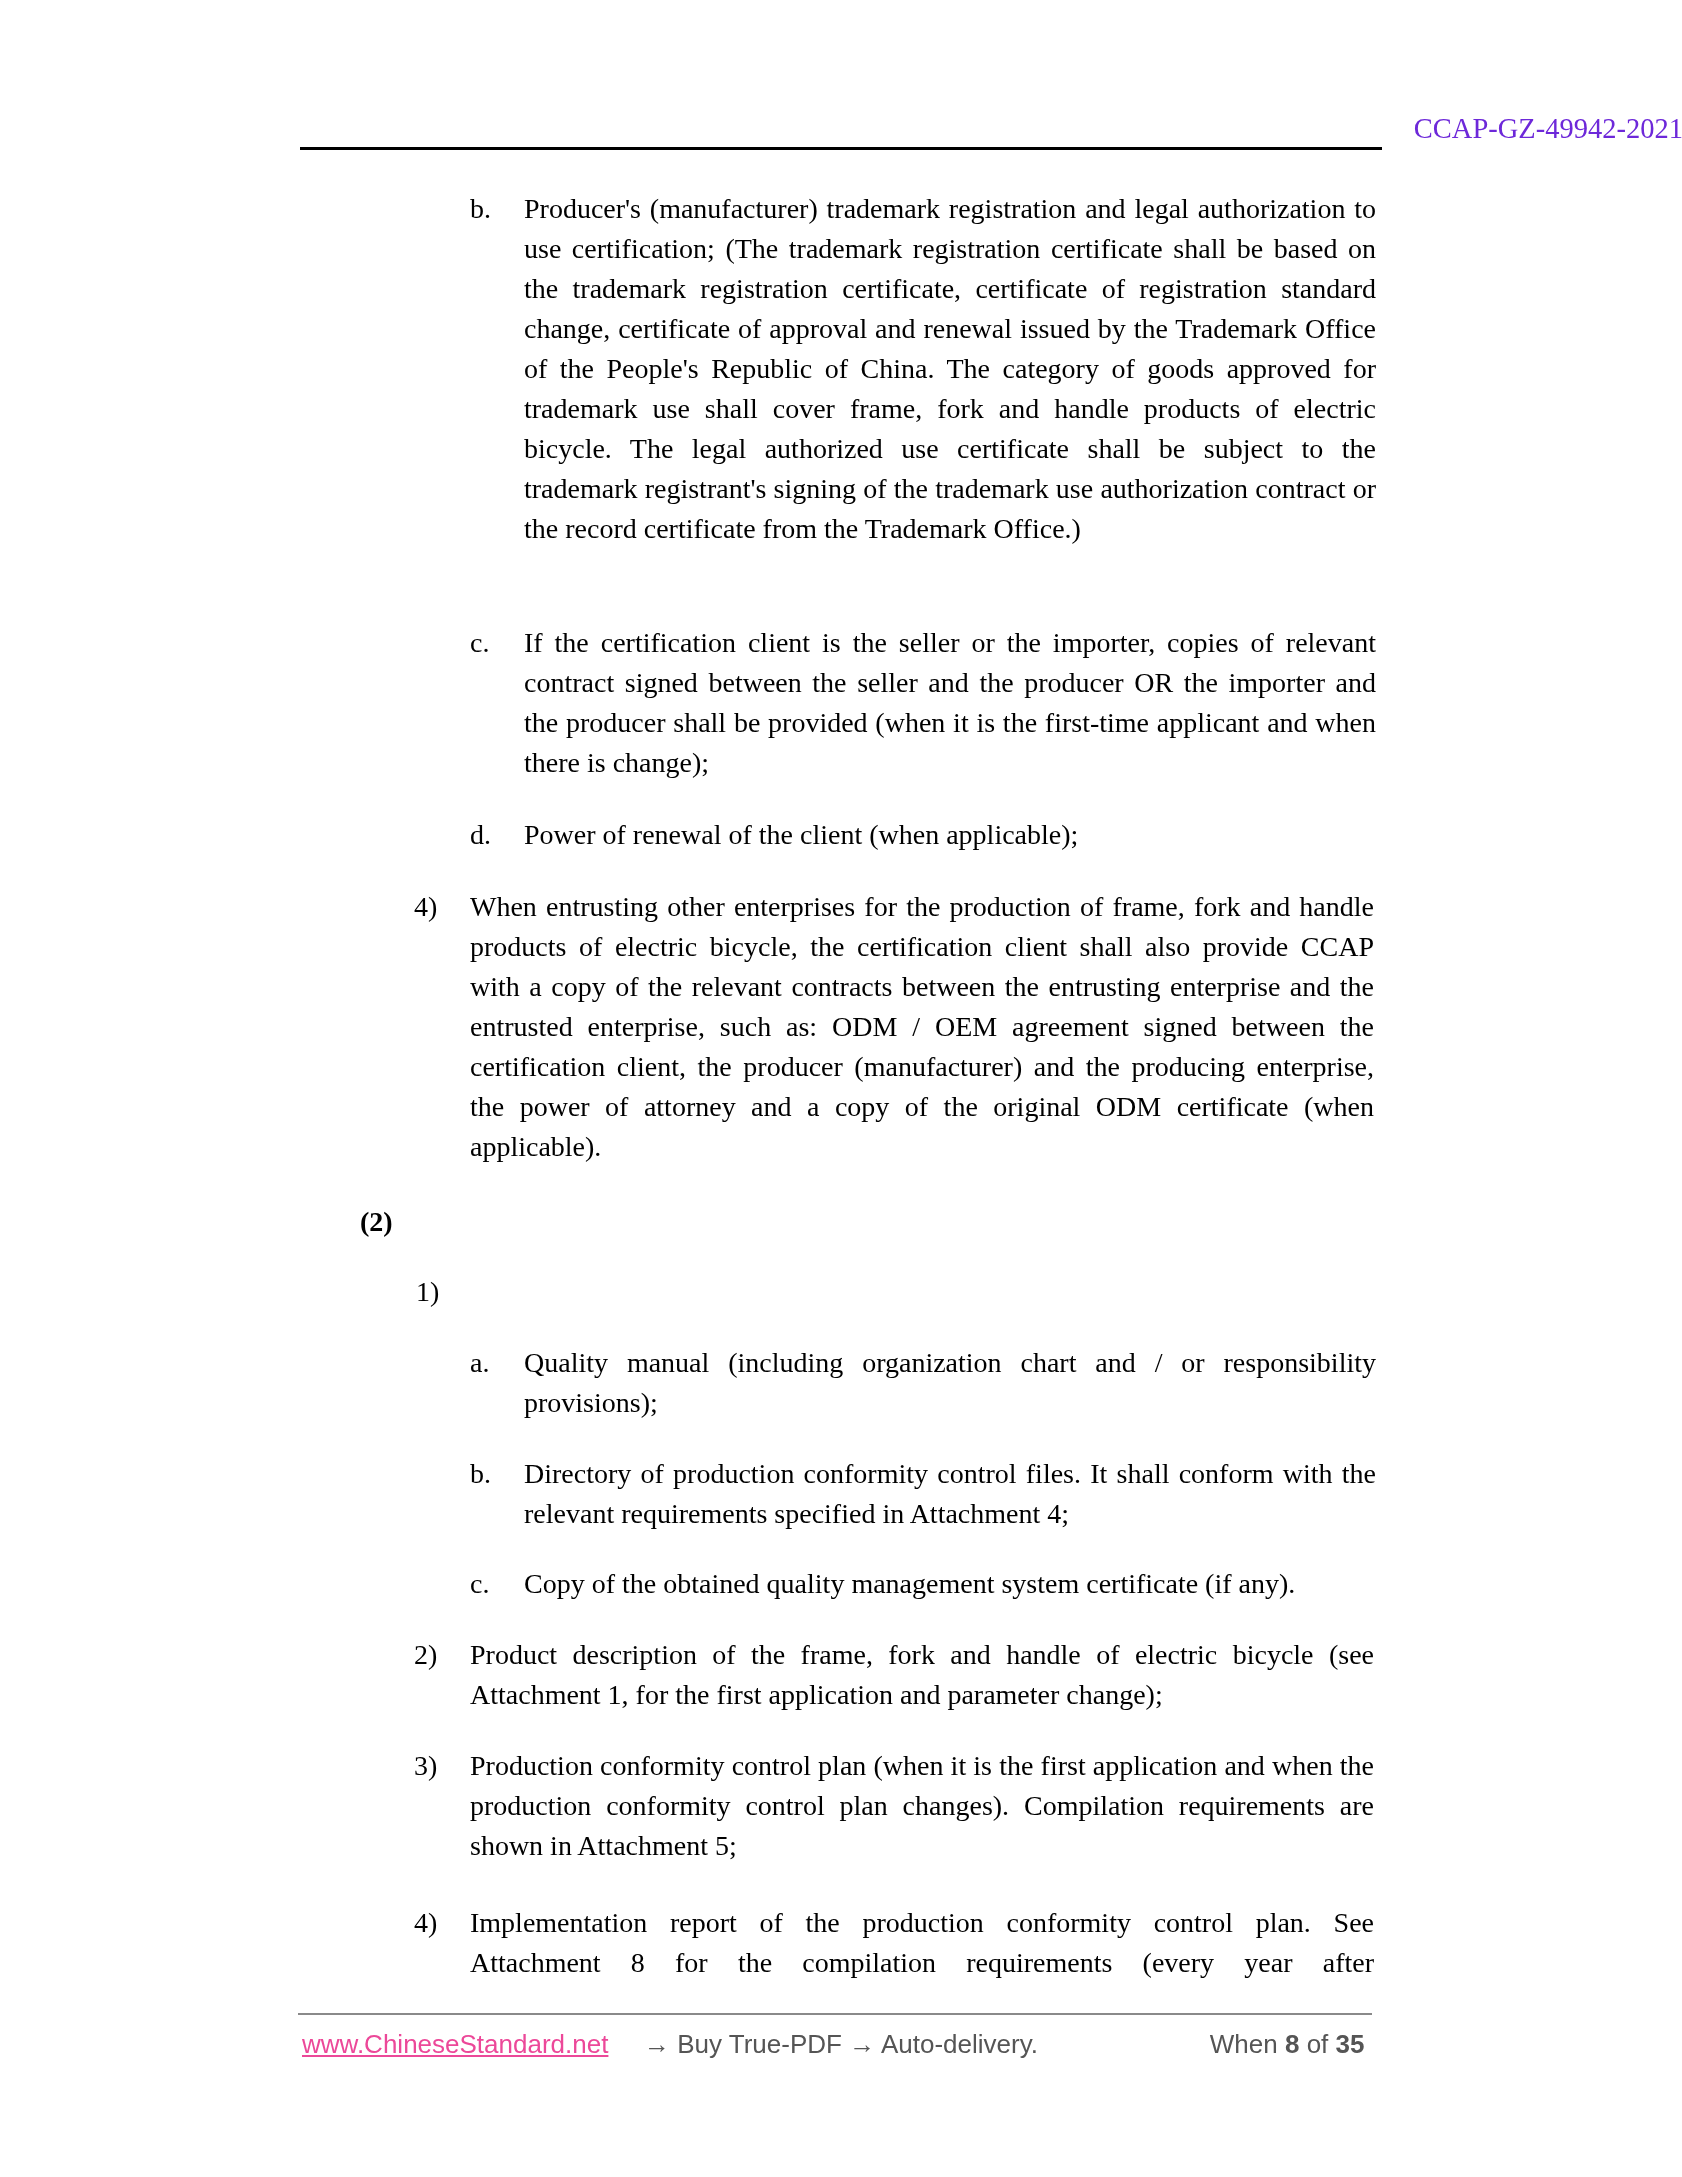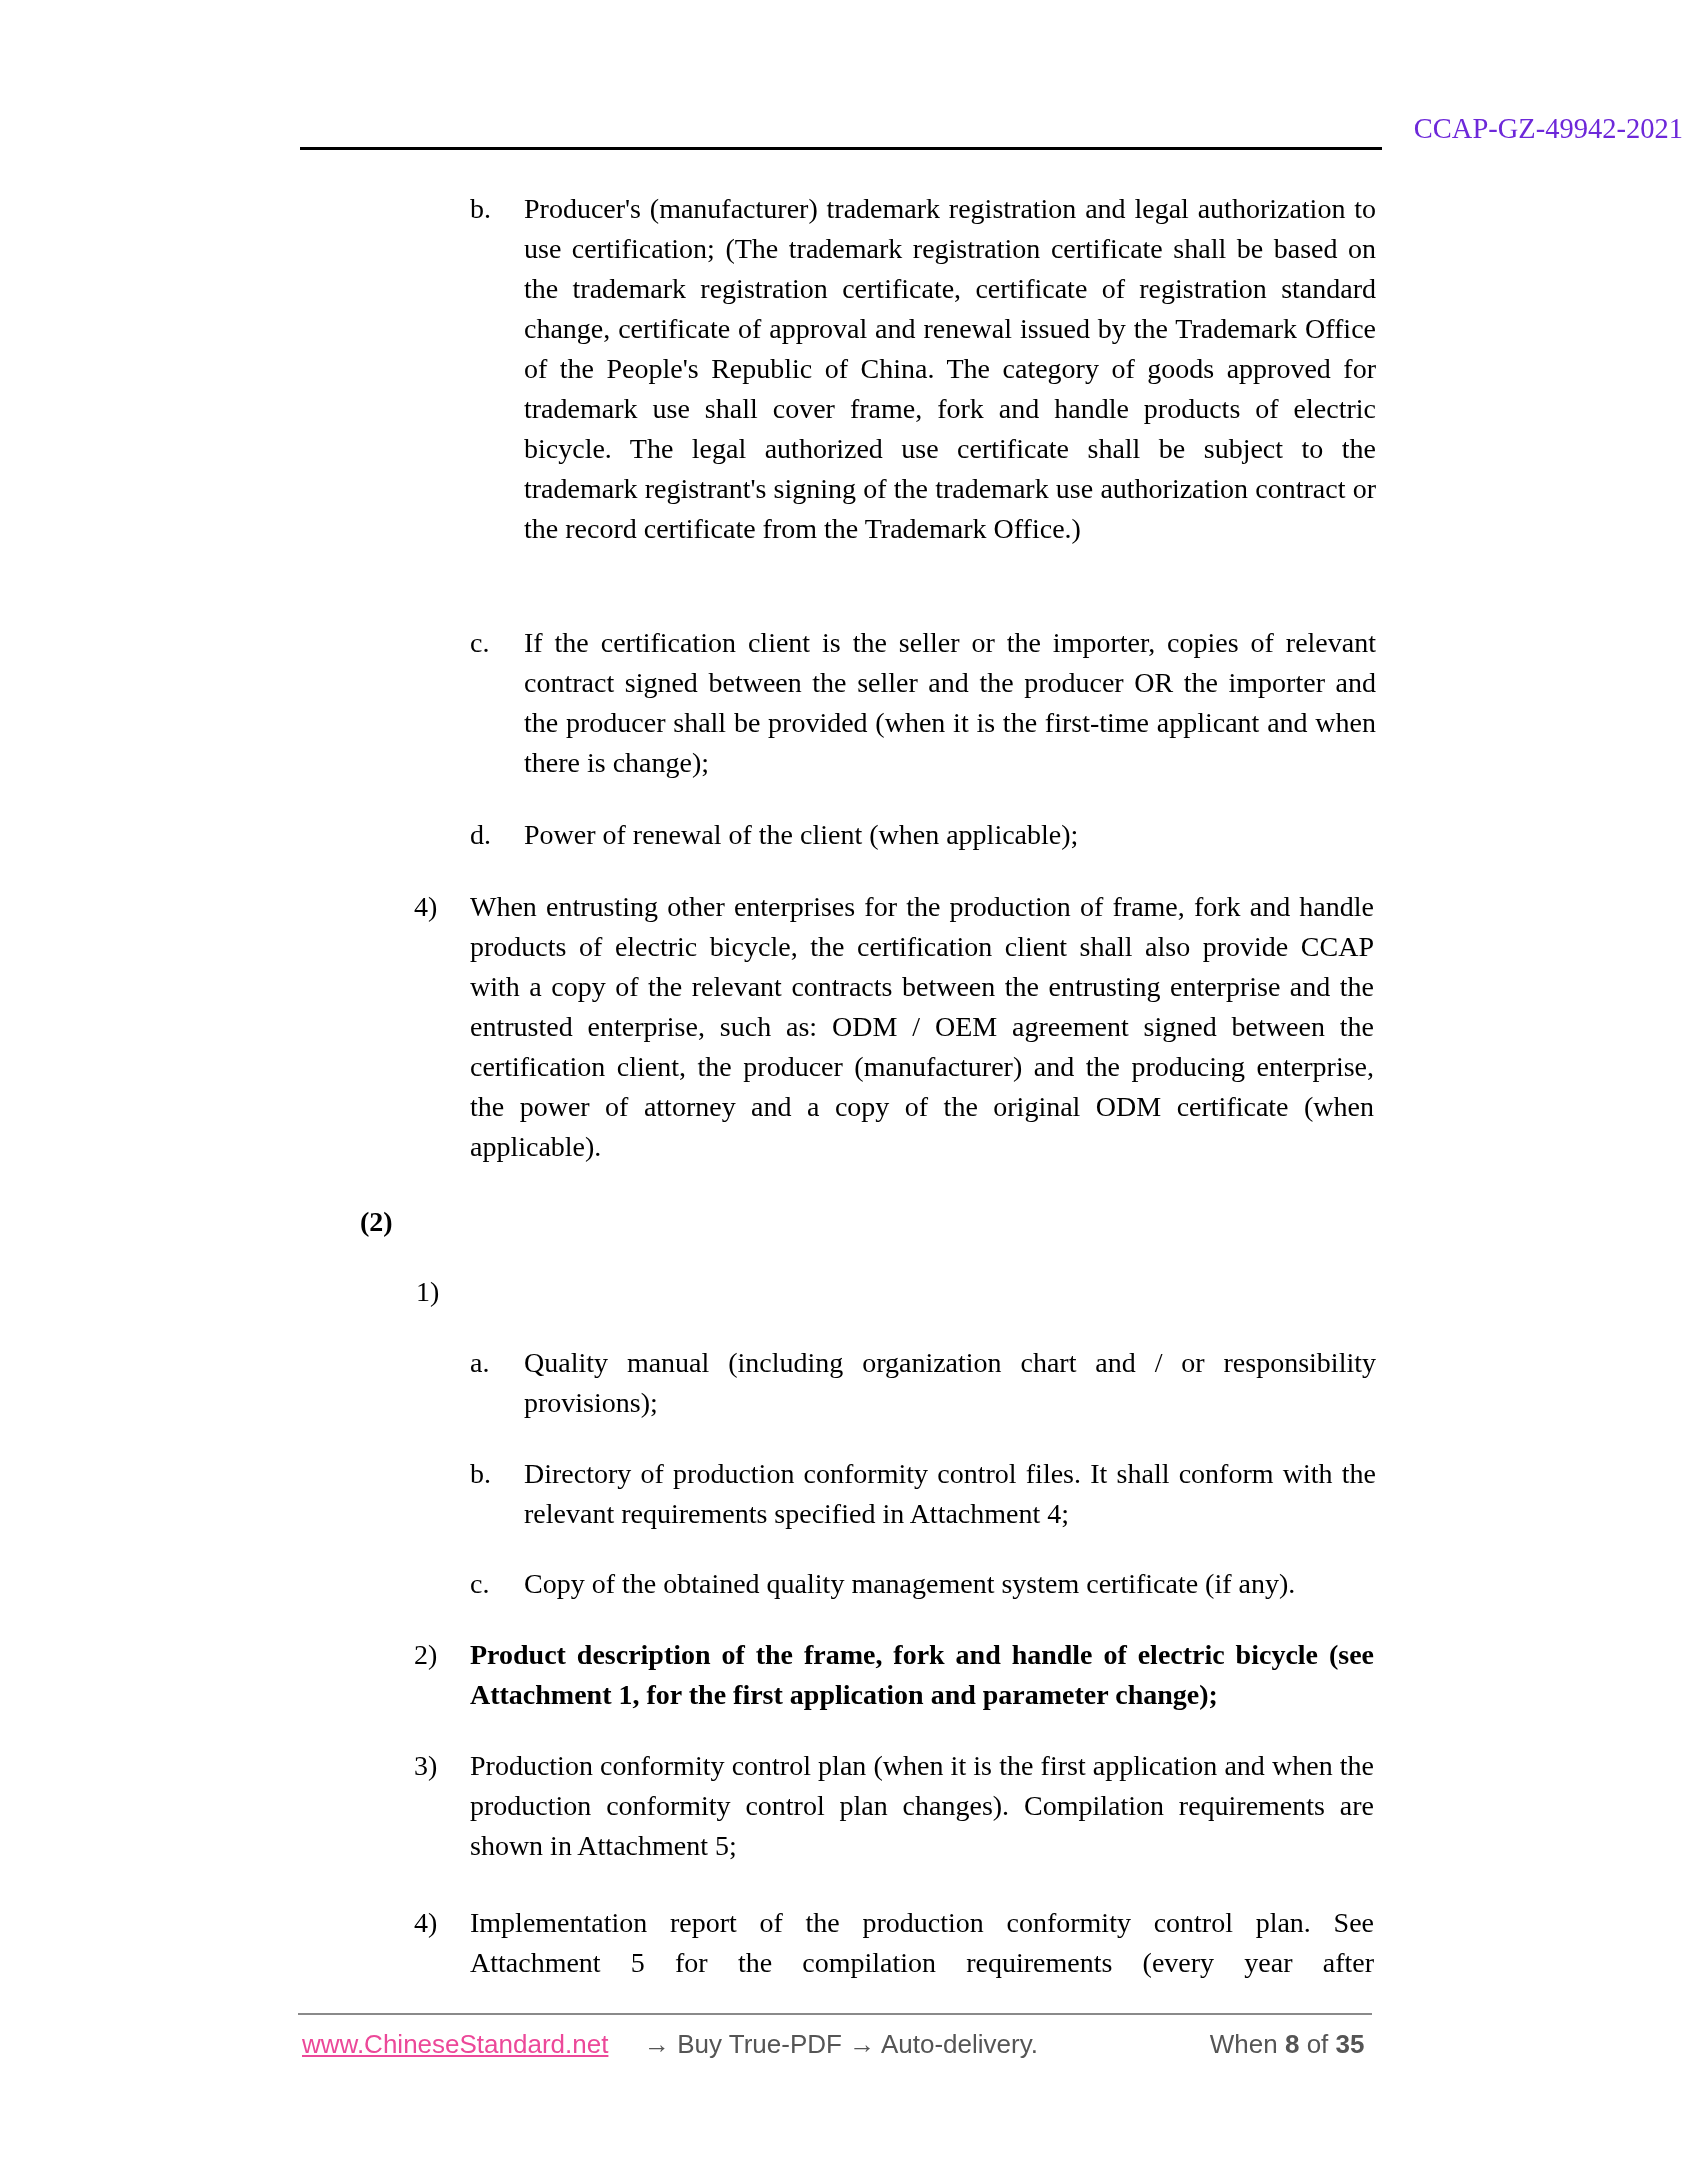--- a/index.html
+++ b/index.html
@@ -79,31 +79,31 @@
   <div class="text" style="left:54px; width:852px;">Directory of production conformity control files. It shall conform with the relevant requirements specified in Attachment 4;</div>
 </div>
 
 <div class="item serif" style="left:470px; top:1564px; width:905px; height:43px;">
   <span class="marker" style="left:0;">c.</span>
   <div class="text" style="left:54px; width:852px;">Copy of the obtained quality management system certificate (if any).</div>
 </div>
 
 <div class="item serif" style="left:414px; top:1635px; width:961px; height:83px;">
   <span class="marker" style="left:0;">2)</span>
-  <div class="text" style="left:56px; width:904px;font-weight:bold;">Product description of the frame, fork and handle of electric bicycle (see Attachment 1, for the first application and parameter change);</div>
+  <div class="text" style="left:56px; width:904px;">Product description of the frame, fork and handle of electric bicycle (see Attachment 1, for the first application and parameter change);</div>
 </div>
 
 <div class="item serif" style="left:414px; top:1746px; width:961px; height:123px;">
   <span class="marker" style="left:0;">3)</span>
   <div class="text" style="left:56px; width:904px;">Production conformity control plan (when it is the first application and when the production conformity control plan changes). Compilation requirements are shown in Attachment 5;</div>
 </div>
 
 <div class="item serif" style="left:414px; top:1903px; width:961px; height:83px;">
   <span class="marker" style="left:0;">4)</span>
-  <div class="text last-justify" style="left:56px; width:904px;">Implementation report of the production conformity control plan. See Attachment 5 for the compilation requirements (every year after</div>
+  <div class="text last-justify" style="left:56px; width:904px;">Implementation report of the production conformity control plan. See Attachment 8 for the compilation requirements (every year after</div>
 </div>
 
 <div class="footer-rule"></div>
 <div class="footer sans">
   <span class="link">www.ChineseStandard.net</span>
   <span class="rest">→ Buy True-PDF → Auto-delivery.</span>
   <span class="page">
     <span>When</span>
     <b>8</b>
     <span>of</span>

